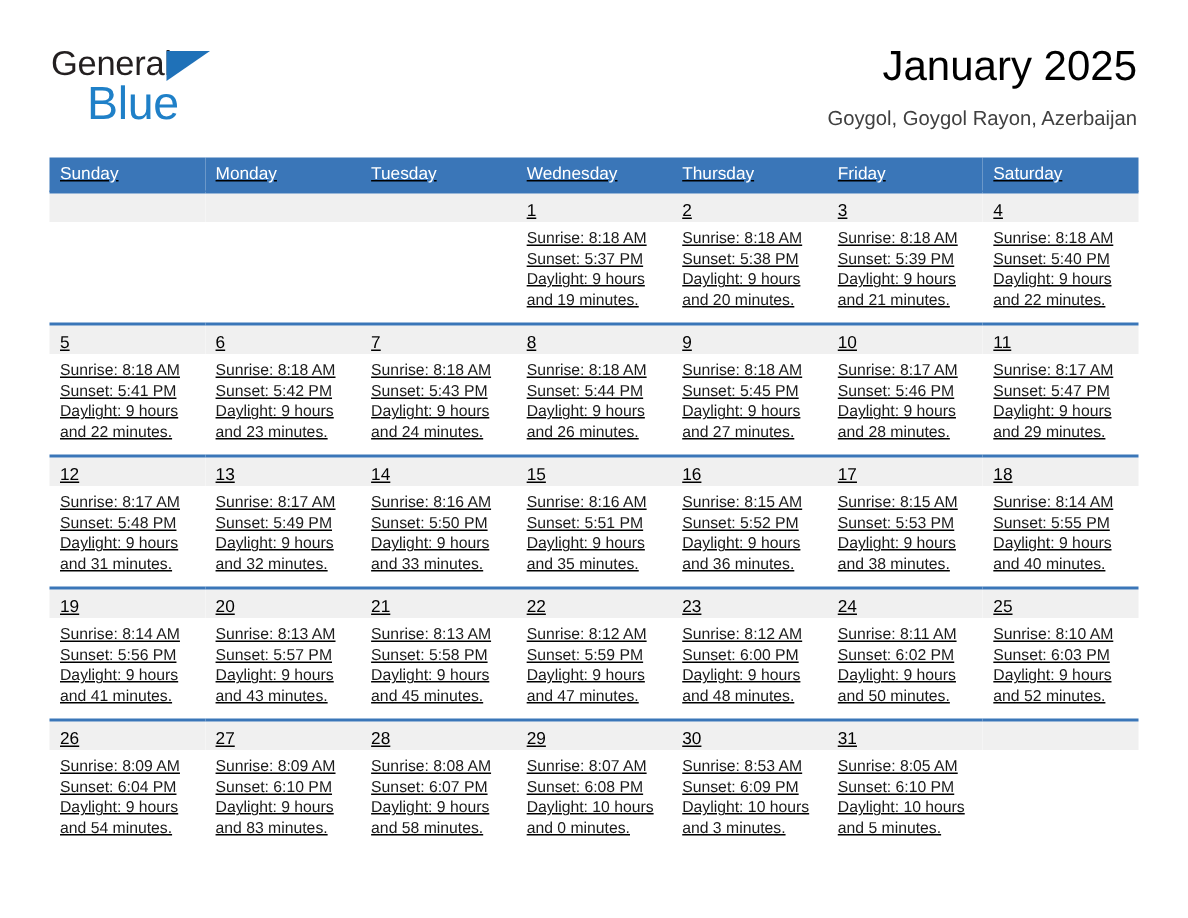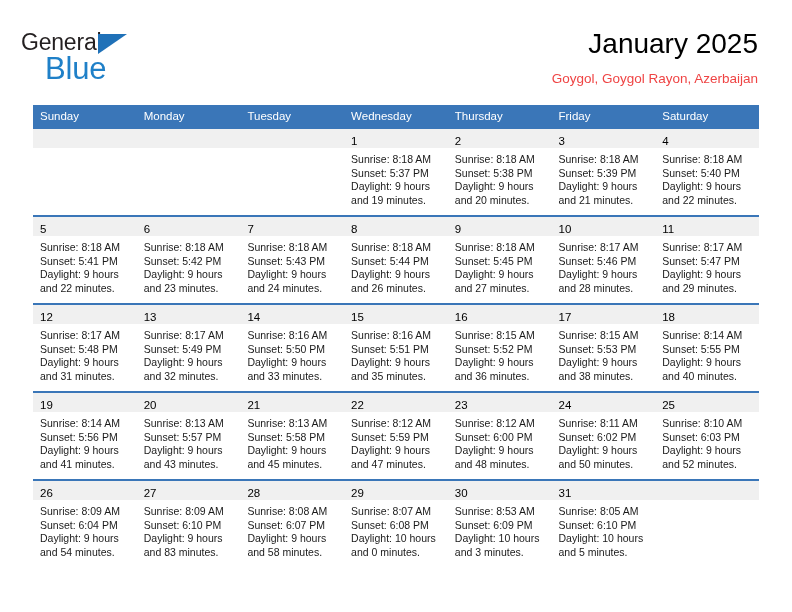--- a/index.html
+++ b/index.html
@@ -19,21 +19,21 @@
     height: 612px;
     position: relative;
     box-sizing: border-box;
   }
 
   
   .header {
     display: flex;
     align-items: flex-start;
     justify-content: space-between;
-    padding: 28px 34px 0 21px;
+    padding: 28px 34px 0 34px;
     box-sizing: border-box;
   }
   .brand {
     position: relative;
     width: 130px;
     height: 52px;
     padding-top: 2px;
   }
   .brand-row1 {
     position: relative;
@@ -71,32 +71,33 @@
     font-size: 28px;
     line-height: 32px;
     color: #000000;
     font-weight: normal;
     margin: 0;
     letter-spacing: 0px;
   }
   .cal-subtitle {
     font-size: 13.5px;
     line-height: 20px;
-    color: #ef4444;
+    color: #404040;
     margin: 9px 0 0 0;
     font-weight: normal;
   }
 
   
   .calendar {
     position: absolute;
     left: 33px;
     top: 105px;
     width: 726px;
     box-sizing: border-box;
+    text-decoration: underline;
   }
   table.cal-table {
     width: 726px;
     border-collapse: collapse;
     table-layout: fixed;
   }
   table.cal-table th {
     background: #3a76b8;
     color: #ffffff;
     font-size: 11.5px;

